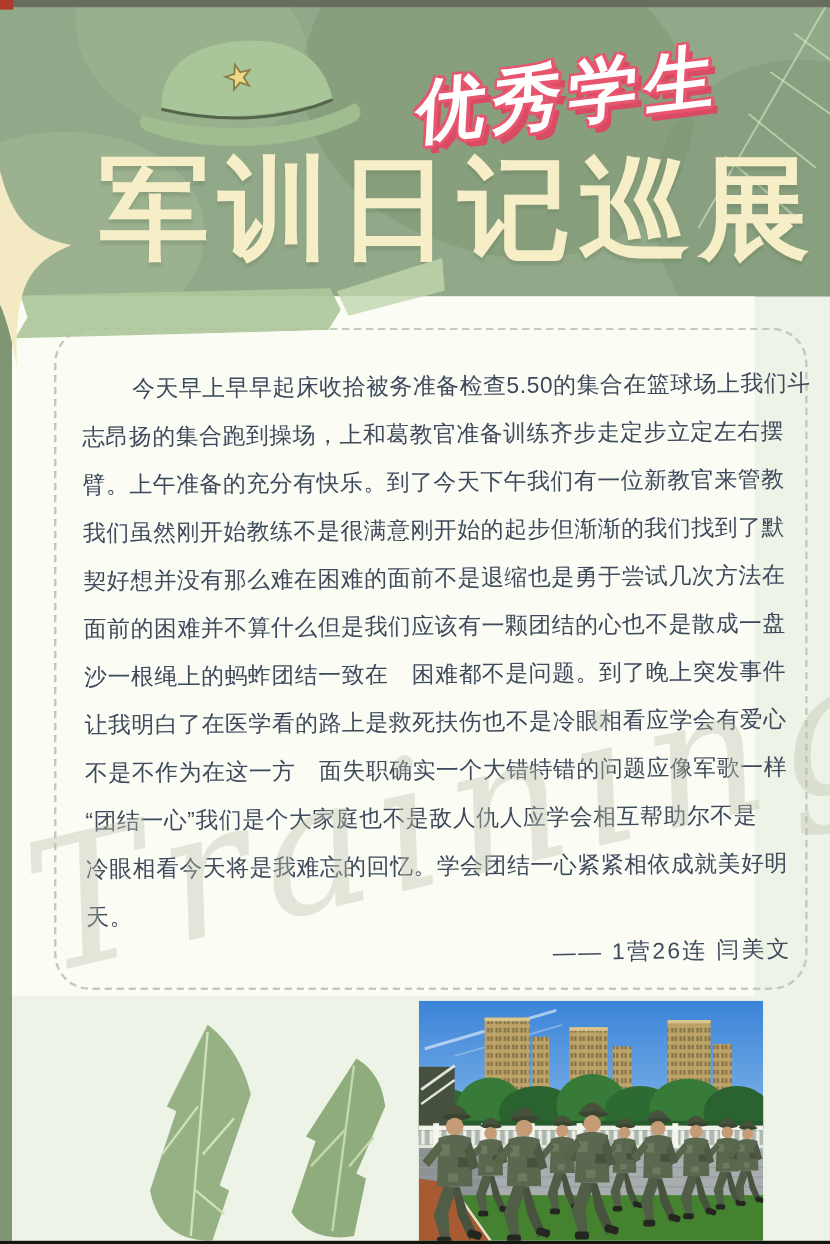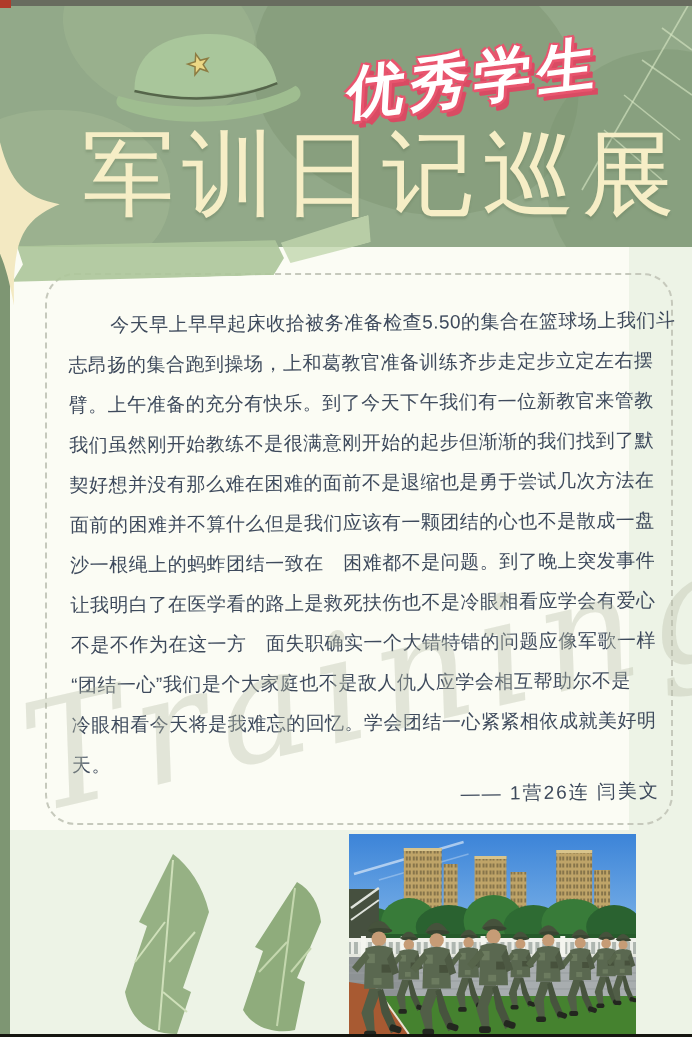--- a/index.html
+++ b/index.html
@@ -23,21 +23,21 @@
   .badge{
     position:absolute;left:346px;top:40px;z-index:4;
     font-size:58px;font-weight:900;letter-spacing:6px;color:#ffffff;white-space:nowrap;
     transform:rotate(-7deg) skewX(-10deg);
     text-shadow:2px 2px 0 #e8556e,-2px -2px 0 #e8556e,2px -2px 0 #e8556e,
                 -2px 2px 0 #e8556e,0 3px 0 #e8556e,3px 0 0 #e8556e,
                 5px 6px 0 #d94b63,6px 7px 0 #d94b63;
   }
   .title{
     position:absolute;left:82px;top:112px;z-index:4;
-    font-size:93px;font-weight:400;letter-spacing:7px;color:#f6eec6;white-space:nowrap;
+    font-size:93px;font-weight:700;letter-spacing:7px;color:#f6eec6;white-space:nowrap;
     text-shadow:0 3px 2px rgba(90,110,80,.25);
   }
   .sparkle{position:absolute;left:-52px;top:114px;z-index:9;}
   
   .left-strip{position:absolute;left:0;top:247px;width:10px;height:787px;background:#7e9673;z-index:2;}
   .card{position:absolute;left:10px;top:247px;width:619px;height:583px;background:#fbfcf4;z-index:2;}
   .tape{
     position:absolute;left:2px;top:-5px;width:272px;height:37px;background:#aec79b;opacity:.92;
     transform:rotate(-1.8deg);z-index:8;
     clip-path:polygon(2% 0,97% 6%,100% 55%,96% 100%,0 96%,4% 50%);

